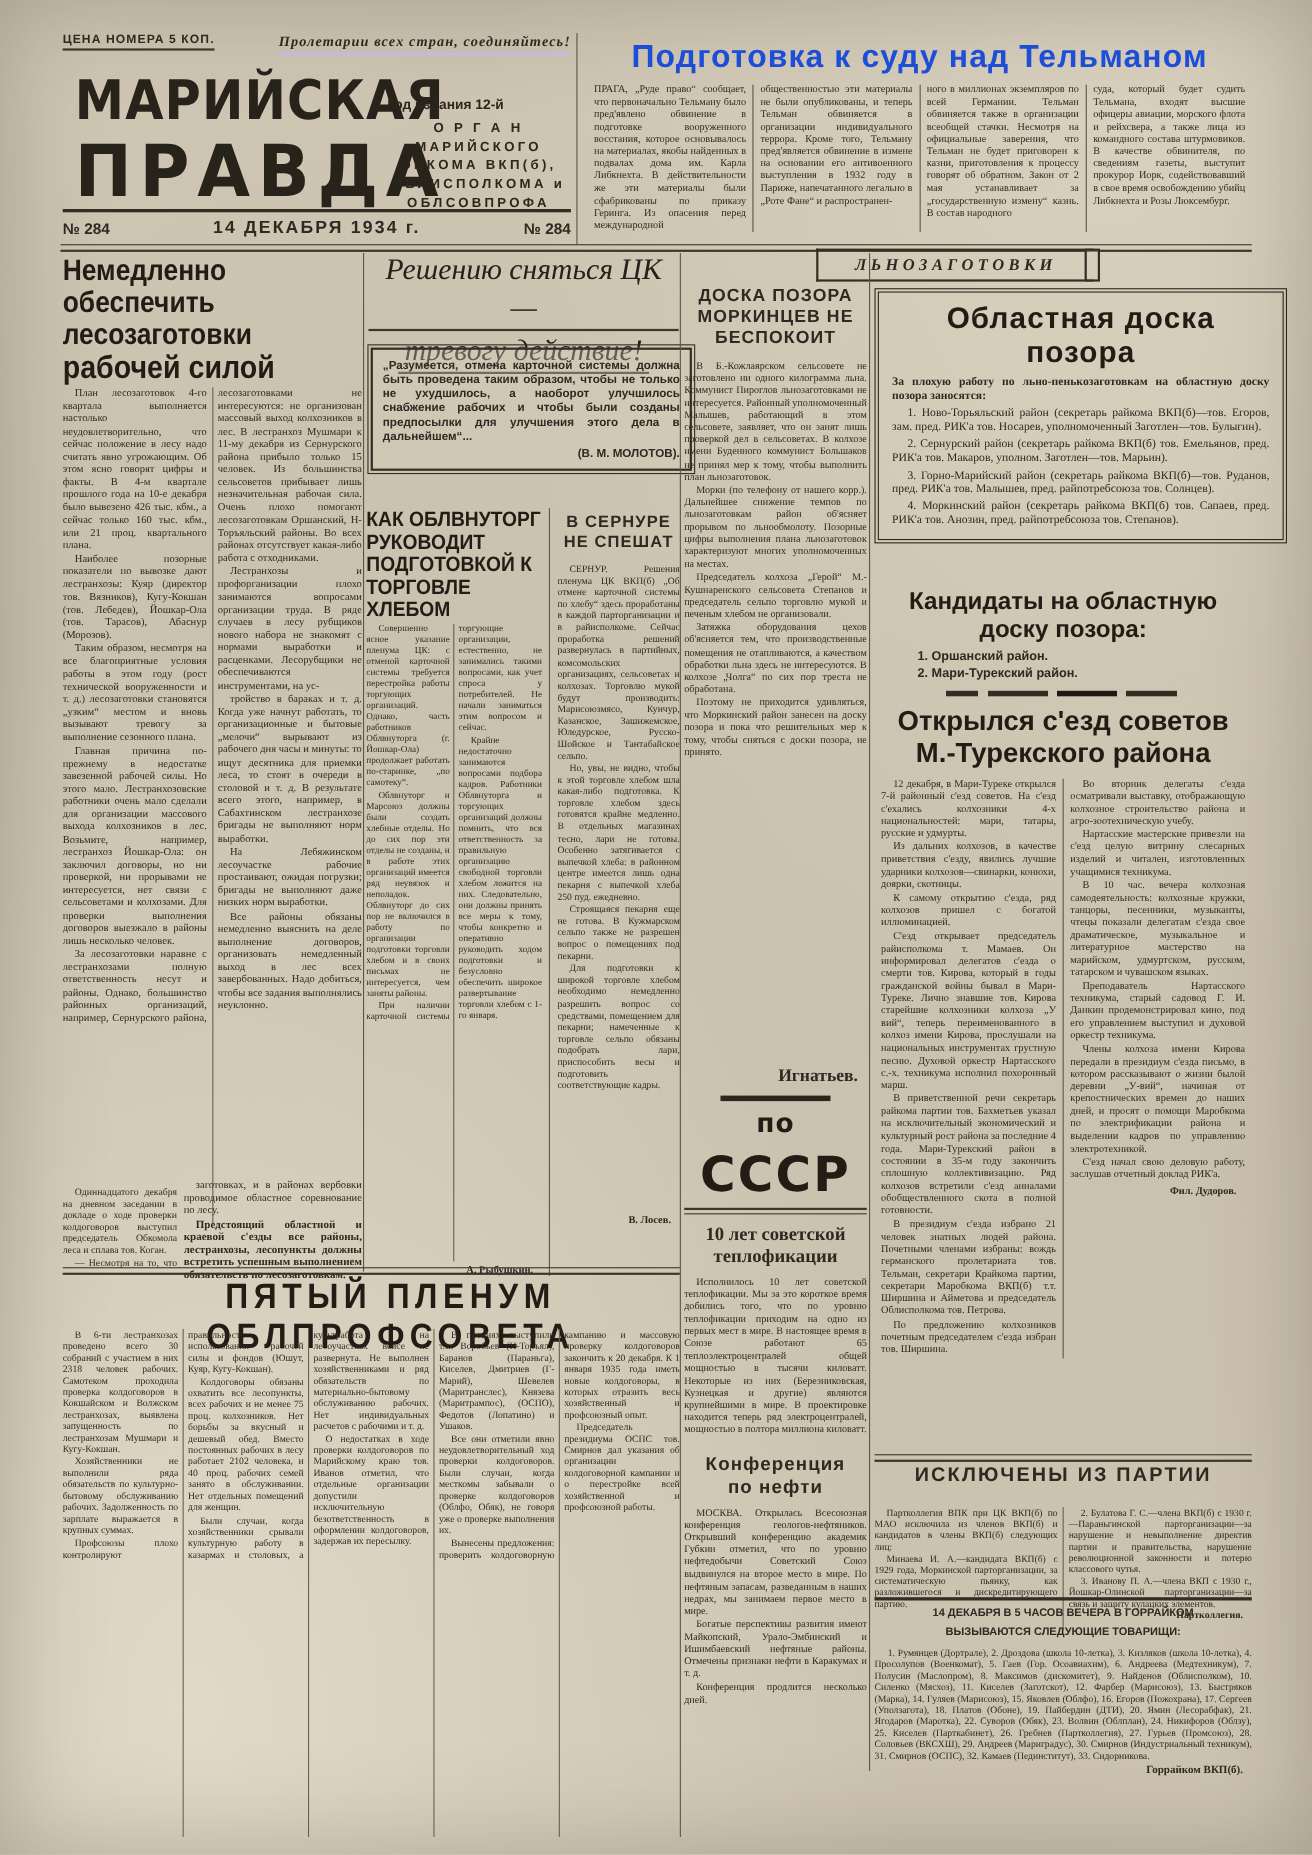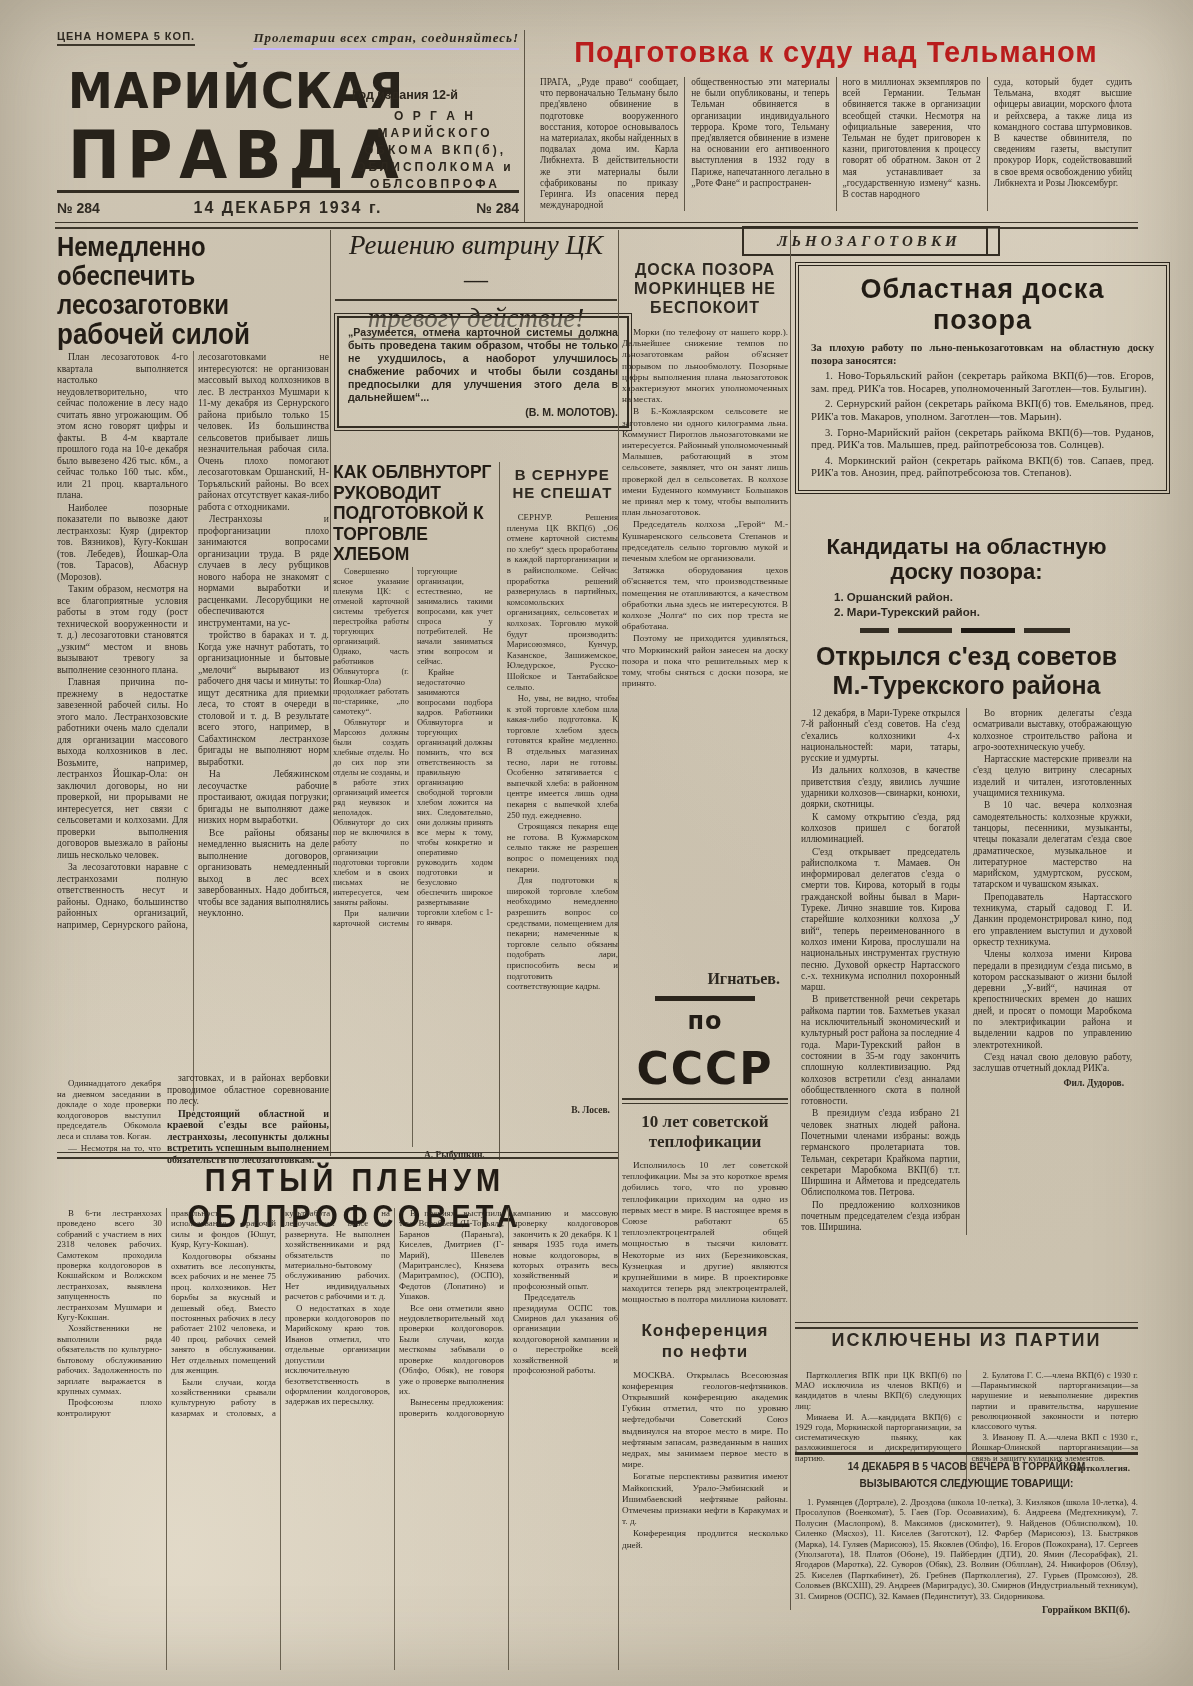--- a/index.html
+++ b/index.html
@@ -32,21 +32,21 @@
   .brand-l2{font-family:"DejaVu Sans",sans-serif;font-weight:bold;font-size:62px;letter-spacing:7px;margin-top:2px;transform:scaleY(1.05);transform-origin:top left;white-space:nowrap;}
   #organ{left:352px;top:88px;width:166px;text-align:center;font-family:"Liberation Sans",sans-serif;color:#2c261d;}
   #organ .ed-year{font-weight:bold;font-size:12.5px;text-align:left;margin-bottom:6px;}
   #organ .organ-line{font-weight:bold;font-size:12px;letter-spacing:3px;line-height:17px;}
   #datebar{left:57px;top:190px;width:462px;border-top:3px solid #332d23;padding-top:6px;display:flex;justify-content:space-between;align-items:center;}
   #datebar .no{font-family:"Liberation Sans",sans-serif;font-weight:bold;font-size:14px;}
   #datebar .date{font-family:"Liberation Sans",sans-serif;font-weight:bold;font-size:16px;letter-spacing:2px;}
 
   
   #telman{left:534px;top:36px;width:604px;}
-  #telman h1{font-family:"Liberation Sans",sans-serif;font-weight:bold;font-size:29px;text-align:center;letter-spacing:1px;color:#b91c1c;margin-bottom:8px;}
+  #telman h1{font-family:"Liberation Sans",sans-serif;font-weight:bold;font-size:29px;text-align:center;letter-spacing:1px;color:#1d4ed8;margin-bottom:8px;}
   #telman .cols{display:flex;}
   #telman .tcol{width:25%;padding:0 6px;font-size:9.3px;line-height:11.2px;text-align:justify;border-left:1px solid #5d5545;}
   #telman .tcol:first-child{border-left:none;}
 
   
   #col-a{left:57px;top:232px;width:272px;}
   #col-a h2{font-family:"Liberation Sans",sans-serif;font-weight:bold;font-size:24px;line-height:26px;color:#221c15;transform:scaleY(1.12);transform-origin:top left;margin-bottom:14px;}
   #col-a .h2-l2{font-size:26px;}
   #col-a .body{column-count:2;column-gap:10px;column-rule:1px solid #6a6251;height:760px;column-fill:balance;font-size:9.6px;line-height:11.5px;overflow:hidden;}
   #col-a-tail{left:167px;top:1072px;width:162px;font-size:9.6px;line-height:11.5px;}
@@ -188,21 +188,21 @@
         <p class="para">Все районы обязаны немедленно выяснить на деле выполнение договоров, организовать немедленный выход в лес всех завербованных. Надо добиться, чтобы все задания выполнялись неуклонно.</p>
       </div>
   </section>
   <div class="abs" id="col-a-tail">
     <p class="para">заготовках, и в районах вербовки проводимое областное соревнование по лесу.</p>
     <p class="para bold-para">Предстоящий областной и краевой с'езды все районы, лестранхозы, лесопункты должны встретить успешным выполнением обязательств по лесозаготовкам.</p>
   </div>
   <div class="vrule" id="vr-a"></div>
 
   <div class="abs" id="plenum-quote-head">
-    <span class="u">Решению витрину ЦК—</span><br>
+    <span class="u">Решению сняться ЦК—</span><br>
     <span class="u">тревогу действие!</span>
   </div>
   <div class="abs" id="quote-box">
     <p class="q">„Разумеется, отмена карточной системы должна быть проведена таким образом, чтобы не только не ухудшилось, а наоборот улучшилось снабжение рабочих и чтобы были созданы предпосылки для улучшения этого дела в дальнейшем“...</p>
     <p class="attr">(В. М. МОЛОТОВ).</p>
   </div>
 
   <div class="abs" id="sub-b">
     <section id="b1">
       <h3>КАК ОБЛВНУТОРГ РУКОВОДИТ ПОДГОТОВКОЙ К ТОРГОВЛЕ ХЛЕБОМ</h3>
@@ -228,22 +228,22 @@
 
   <div class="vrule" id="vr-c-left"></div>
 
   <div class="abs" id="flax">
     <span class="t">ЛЬНОЗАГОТОВКИ</span>
   </div>
 
   <section class="abs" id="col-c">
     <h3 class="morki-title">ДОСКА ПОЗОРА МОРКИНЦЕВ НЕ БЕСПОКОИТ</h3>
     <div id="morki-body">
+        <p class="para">В Б.-Кожлаярском сельсовете не заготовлено ни одного килограмма льна. Коммунист Пироглов льнозаготовками не интересуется. Районный уполномоченный Малышев, работающий в этом сельсовете, заявляет, что он занят лишь проверкой дел в сельсоветах. В колхозе имени Буденного коммунист Большаков не принял мер к тому, чтобы выполнить план льнозаготовок.</p>
         <p class="para">Морки (по телефону от нашего корр.). Дальнейшее снижение темпов по льнозаготовкам район об'ясняет прорывом по льнообмолоту. Позорные цифры выполнения плана льнозаготовок характеризуют многих уполномоченных на местах.</p>
-        <p class="para">В Б.-Кожлаярском сельсовете не заготовлено ни одного килограмма льна. Коммунист Пироглов льнозаготовками не интересуется. Районный уполномоченный Малышев, работающий в этом сельсовете, заявляет, что он занят лишь проверкой дел в сельсоветах. В колхозе имени Буденного коммунист Большаков не принял мер к тому, чтобы выполнить план льнозаготовок.</p>
         <p class="para">Председатель колхоза „Герой“ М.-Кушнаренского сельсовета Степанов и председатель сельпо торговлю мукой и печеным хлебом не организовали.</p>
         <p class="para">Затяжка оборудования цехов об'ясняется тем, что производственные помещения не отапливаются, а качеством обработки льна здесь не интересуются. В колхозе „Чолга“ по сих пор треста не обработана.</p>
         <p class="para">Поэтому не приходится удивляться, что Моркинский район занесен на доску позора и пока что решительных мер к тому, чтобы сняться с доски позора, не принято.</p>
       </div>
     <p class="sig">Игнатьев.</p>
 
     <div class="thick-bar"></div>
     <div id="po-sssr">
       <span class="small">по</span>
       <span class="big">СССР</span>

